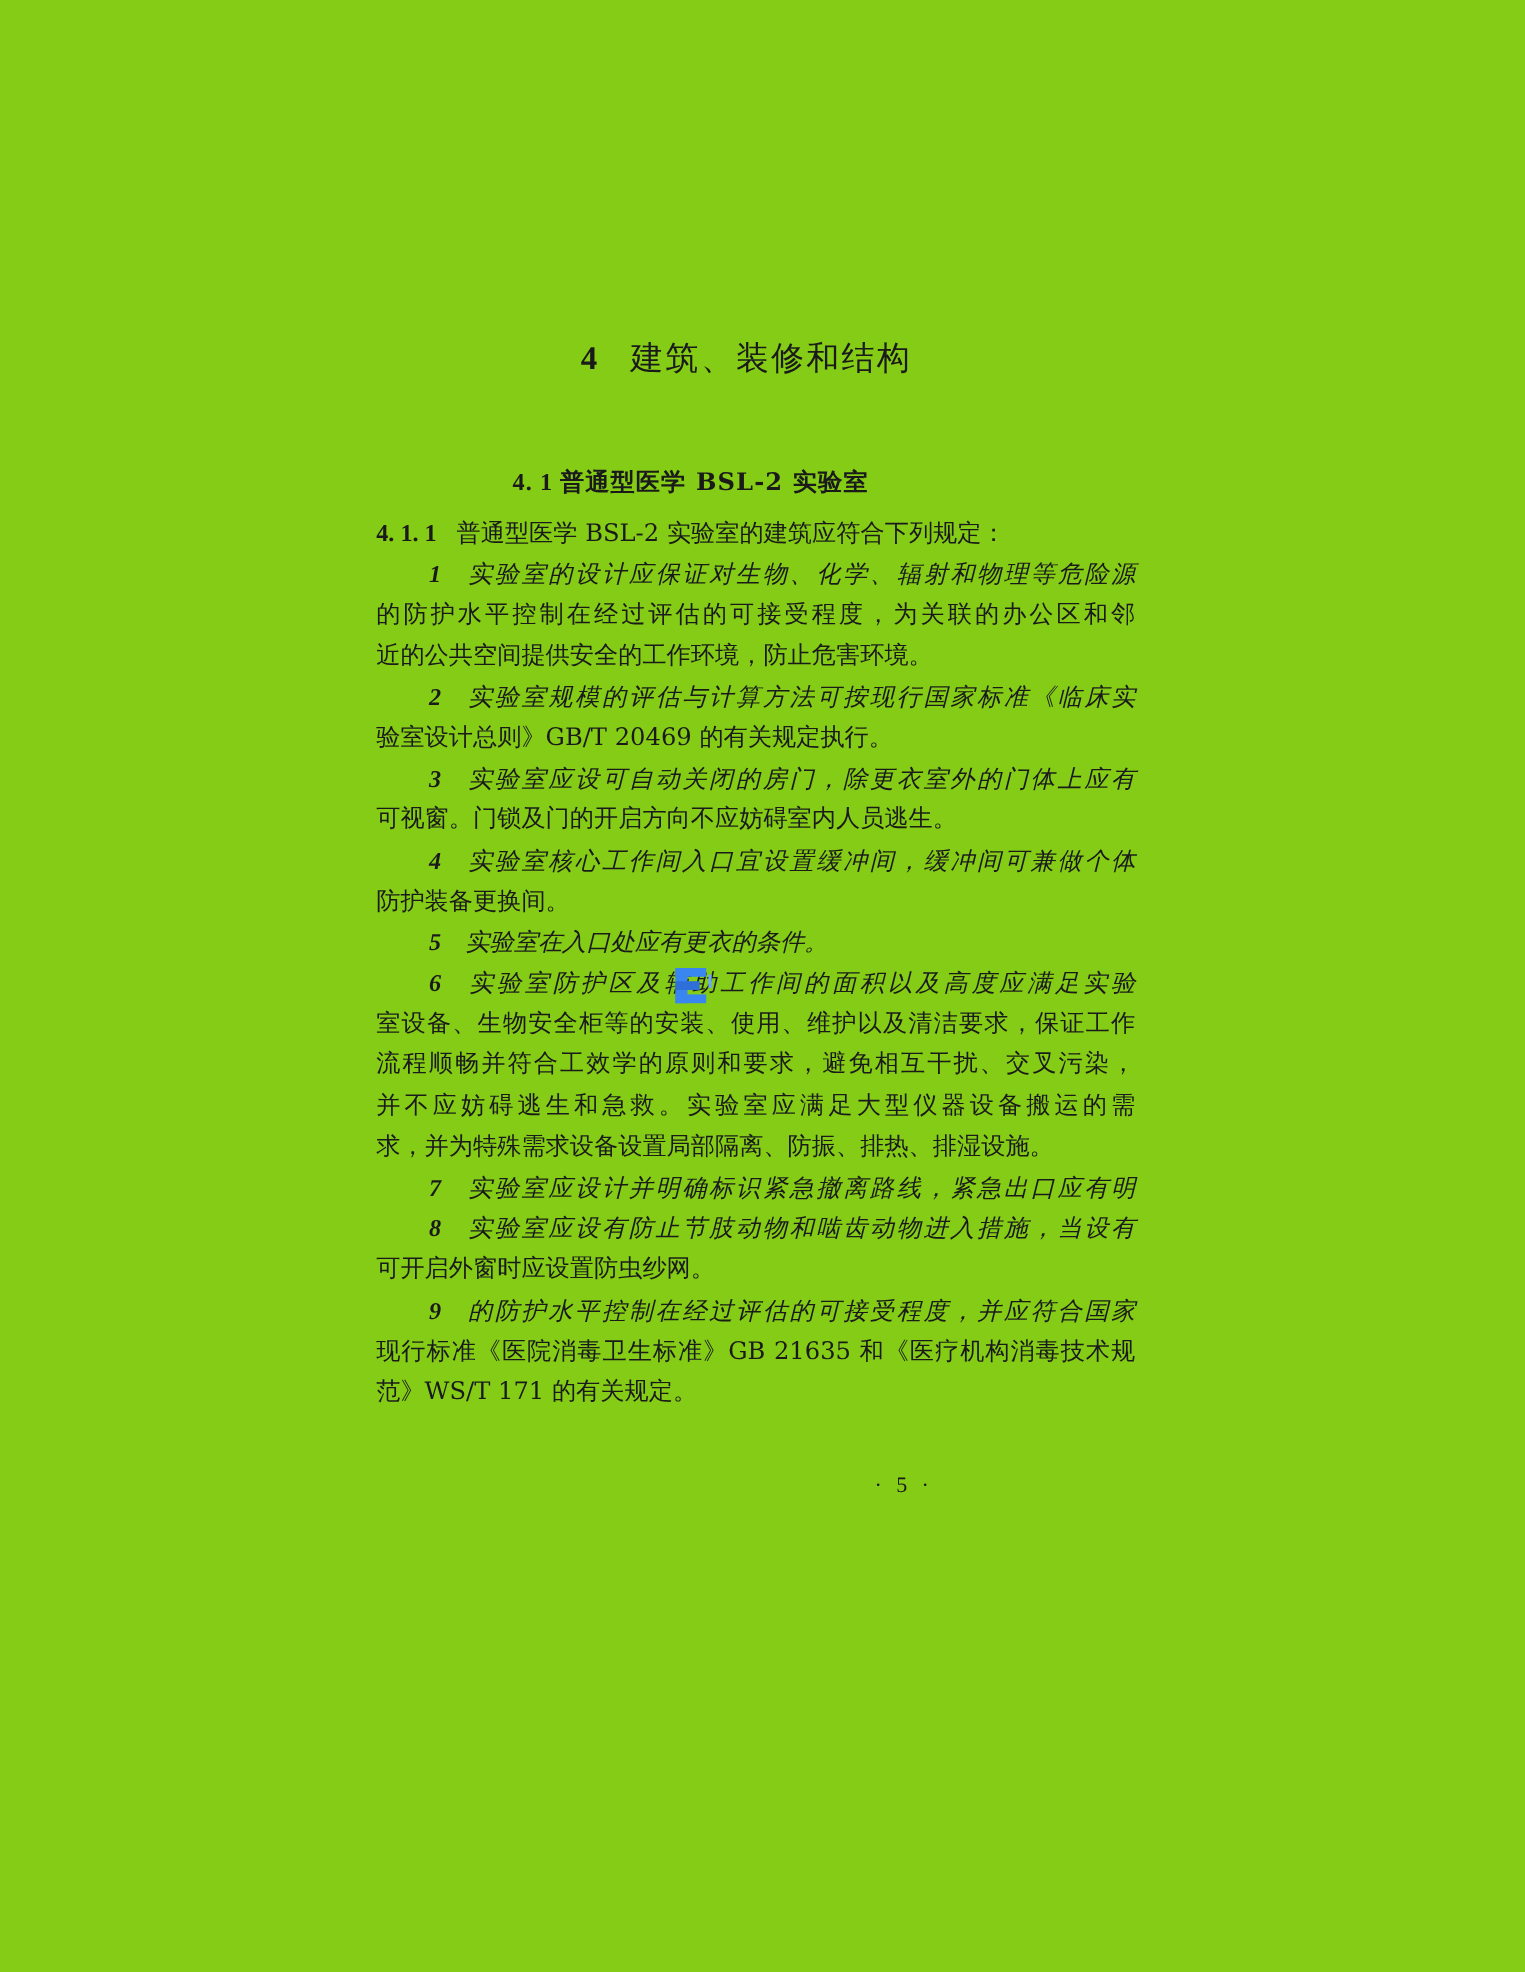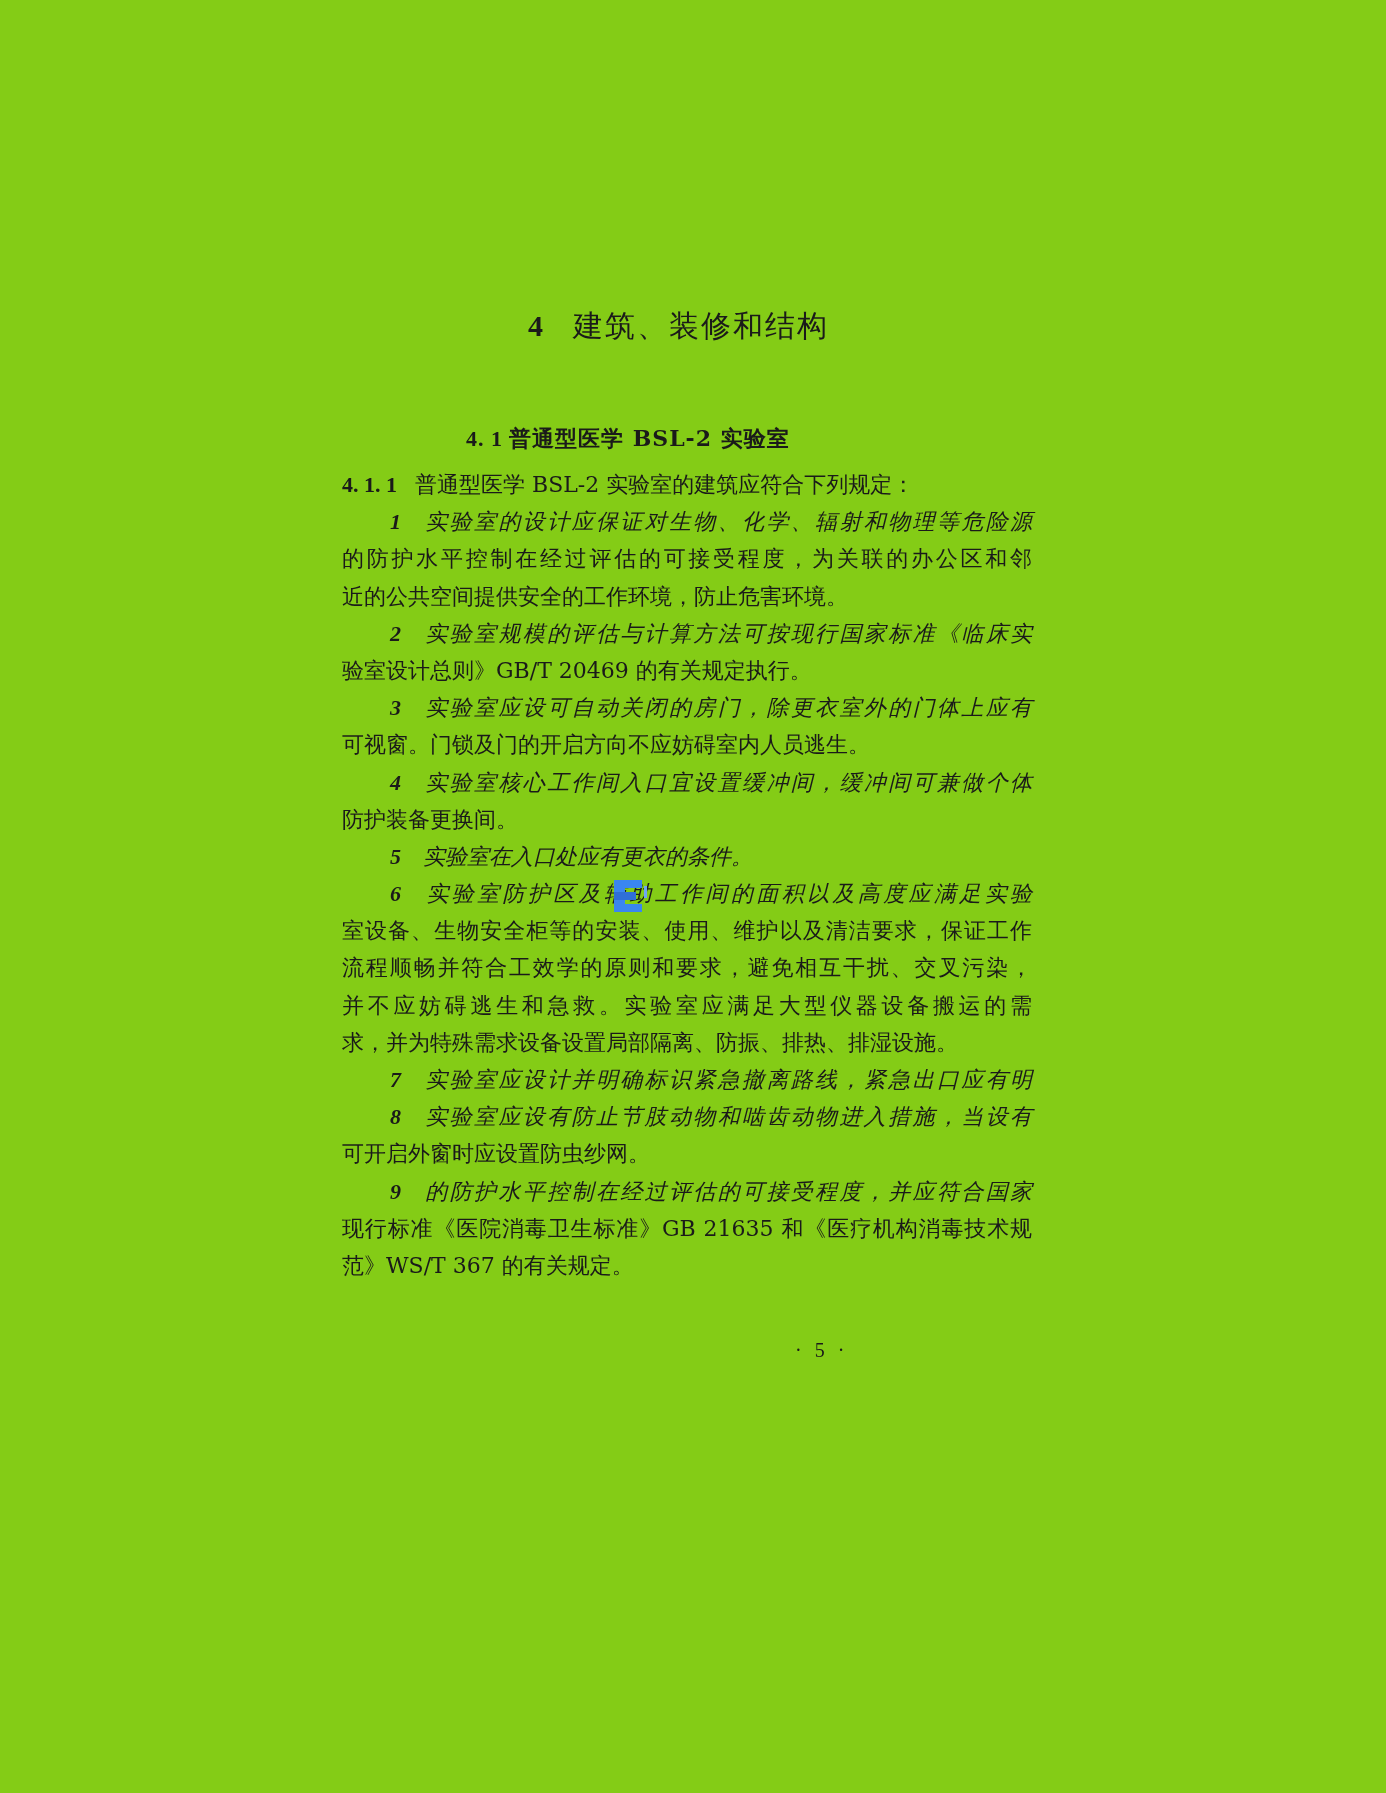--- a/index.html
+++ b/index.html
@@ -149,21 +149,21 @@
     <div class="line">并不应妨碍逃生和急救。实验室应满足大型仪器设备搬运的需</div>
     <div class="line last">求，并为特殊需求设备设置局部隔离、防振、排热、排湿设施。</div>
 
     <div class="line indent"><span class="item-num">7</span><span>实验室应设计并明确标识紧急撤离路线，紧急出口应有明</span></div>
 
     <div class="line indent"><span class="item-num">8</span><span>实验室应设有防止节肢动物和啮齿动物进入措施，当设有</span></div>
     <div class="line last">可开启外窗时应设置防虫纱网。</div>
 
     <div class="line indent"><span class="item-num">9</span><span>的防护水平控制在经过评估的可接受程度，并应符合国家</span></div>
     <div class="line">现行标准《医院消毒卫生标准》GB 21635 和《医疗机构消毒技术规</div>
-    <div class="line last">范》WS/T 367 的有关规定。</div>
+    <div class="line last">范》WS/T 171 的有关规定。</div>
   </div>
 
   <div class="watermark">
     <div class="bar-v"></div>
     <div class="bar-t"></div>
     <div class="bar-m"></div>
     <div class="bar-b"></div>
     <div class="dot"></div>
   </div>
 

